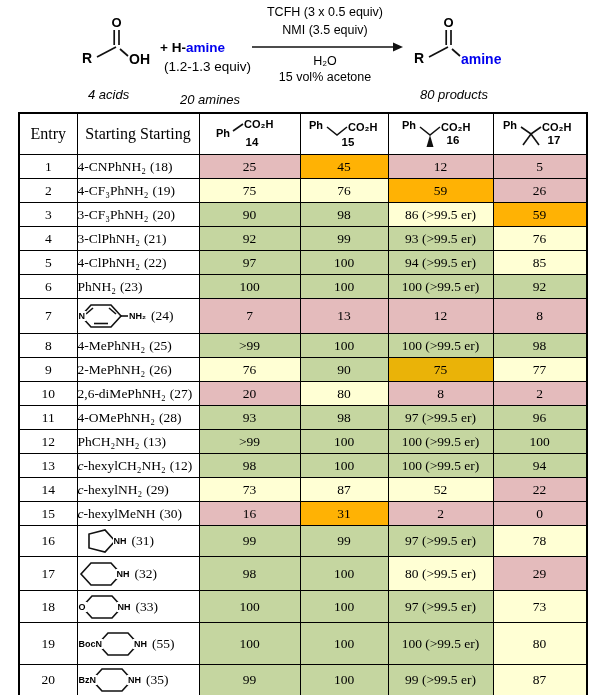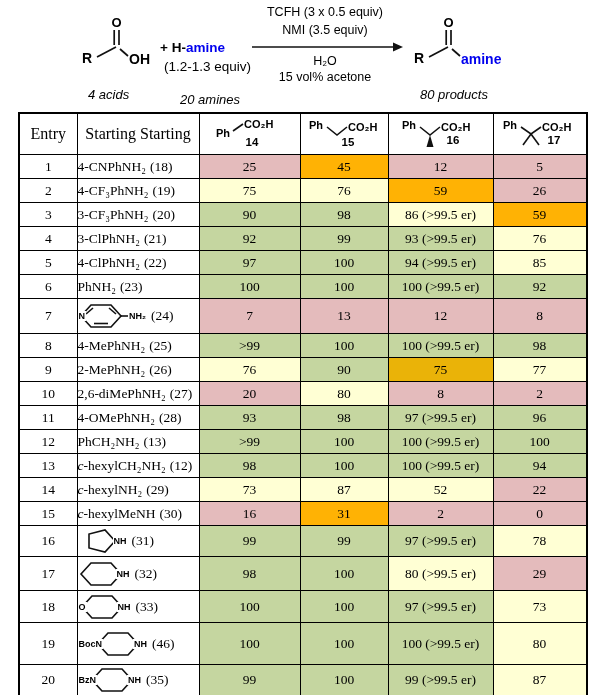--- a/index.html
+++ b/index.html
@@ -329,21 +329,21 @@
         </tr>
         <tr style="height: 42px;">
           <td class="entry">19</td>
           <td class="sm">
             <span class="ringrow">
               <span class="rl left">BocN</span>
               <svg class="ringsvg" width="46" height="30" viewBox="0 0 46 30">
                 <polygon class="rg" points="3,15 13,4 33,4 43,15 33,26 13,26"></polygon>
               </svg>
               <span class="rl right">NH</span>
-              <b class="smid">(46)</b>
+              <b class="smid">(55)</b>
             </span>
           </td>
           <td class="val" style="background: rgb(197, 214, 160);">100</td>
           <td class="val" style="background: rgb(197, 214, 160);">100</td>
           <td class="val" style="background: rgb(197, 214, 160);">100 (&gt;99.5 er)</td>
           <td class="val" style="background: rgb(255, 255, 212);">80</td>
         </tr>
         <tr style="height: 31px;">
           <td class="entry">20</td>
           <td class="sm">

